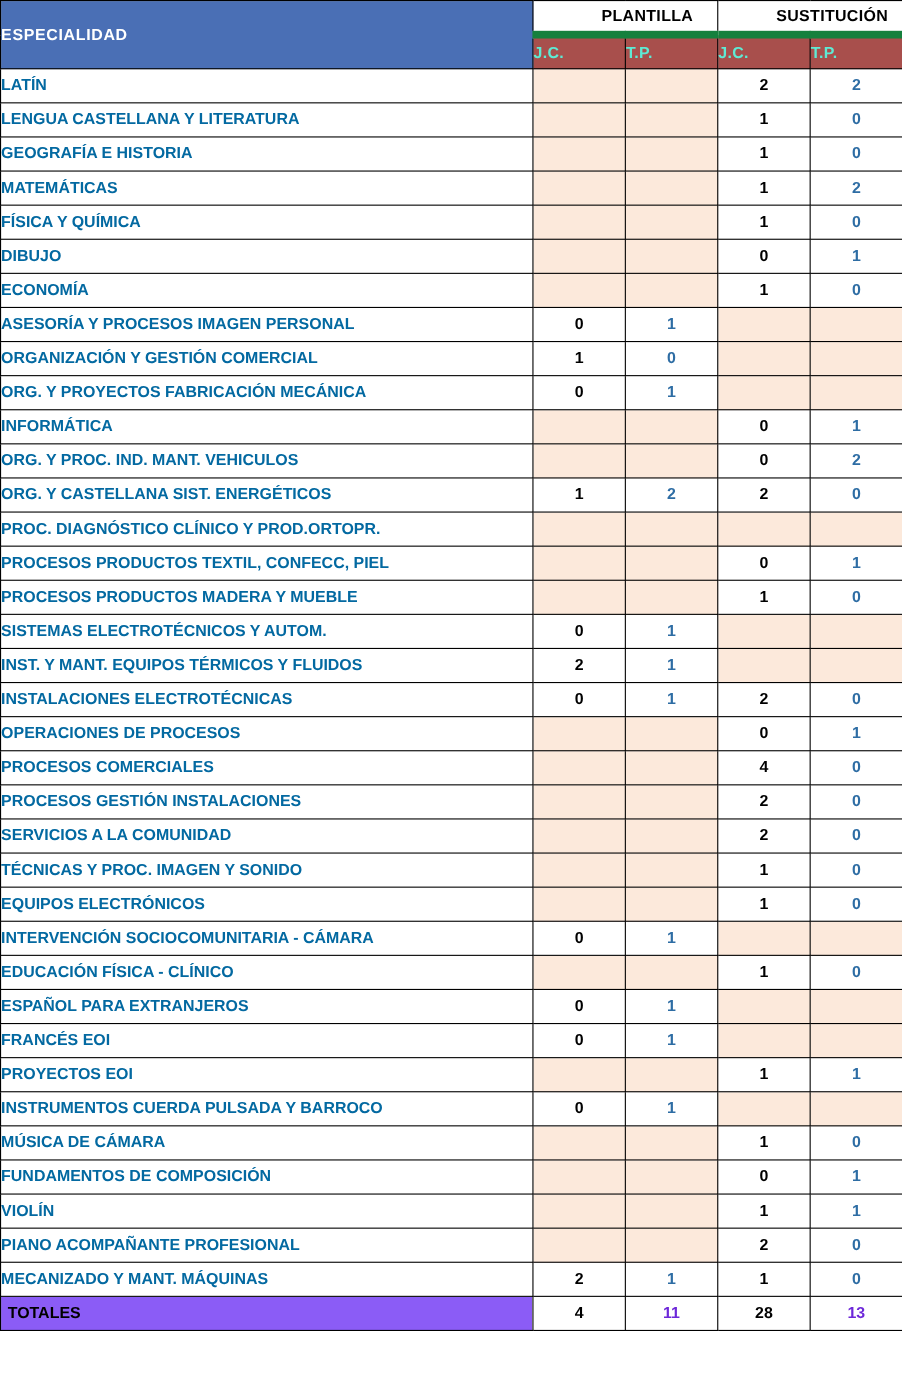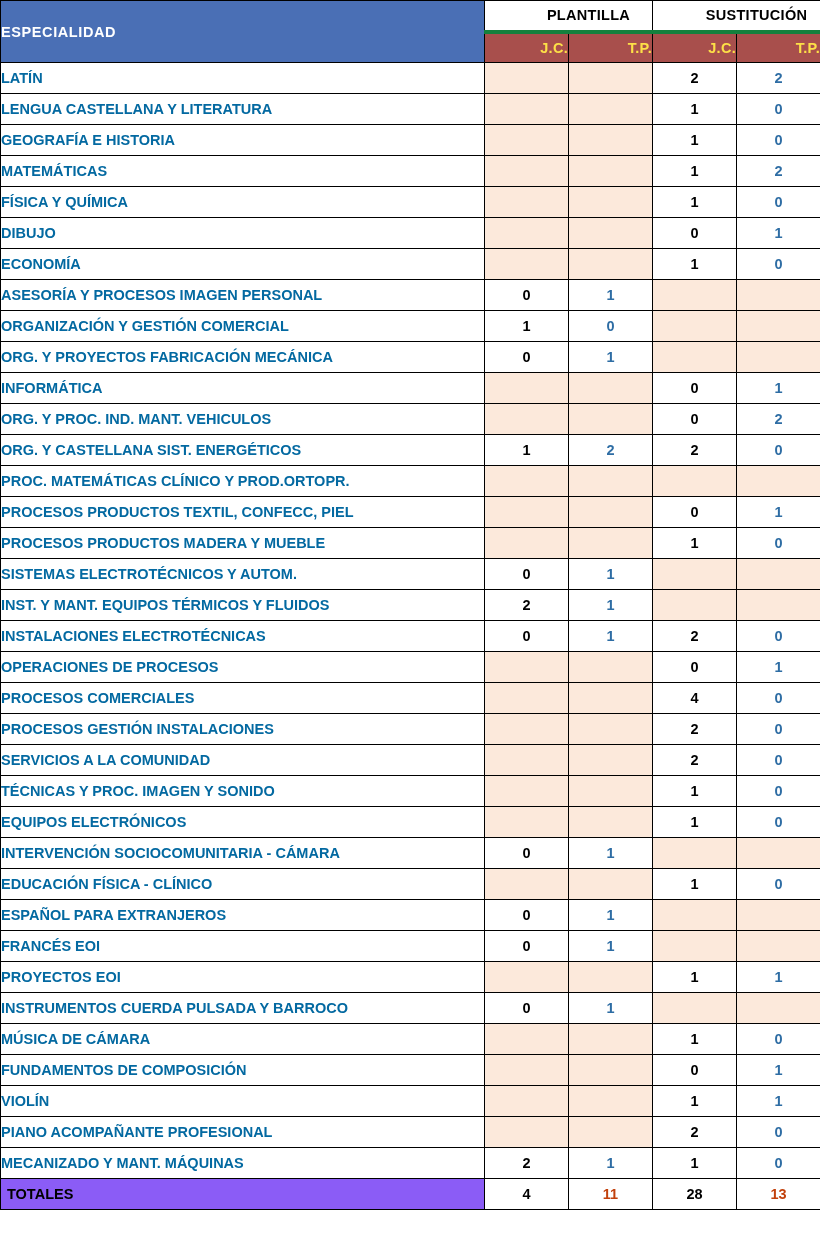--- a/index.html
+++ b/index.html
@@ -35,25 +35,25 @@
     letter-spacing: 0.6px;
     font-size: 15px;
   }
   .hdr-group {
     background: #ffffff;
     color: #000000;
     text-align: center;
     font-size: 14.5px;
     letter-spacing: 0.3px;
   }
-  .hdr-group.plant { border-bottom: 4px solid #15803d; padding-left: 40px; }
+  .hdr-group.plant { border-bottom: 7px solid #15803d; padding-left: 40px; }
   .sub-jc, .sub-tp {
     background: #a94442;
-    color: #fde047;
-    text-align: right;
+    color: #5eead4;
+    text-align: left;
     font-size: 14px;
     letter-spacing: 0.3px;
   }
   .sub-jc { background: #a84f4c; }
   .sub-tp { background: #a84f4c; }
 
   
   td.esp {
     text-align: left;
     padding-left: 6px;
@@ -70,21 +70,21 @@
   td.val.tp { color: #2e6da4; background: #ffffff; }
   td.val.empty { background: #fce9db; }
 
   
   tr.totals td {
     background: #8b5cf6;
     color: #000000;
   }
   tr.totals td.esp { text-align: left; padding-left: 6px; }
   tr.totals td.val { text-align: center; }
-  tr.totals td.val.tp { color: #c2410c; }
+  tr.totals td.val.tp { color: #6d28d9; }
 </style>
 </head>
 <body>
 
 <table class="sheet">
   <colgroup>
     <col class="c-esp">
     <col class="c-num">
     <col class="c-num">
     <col class="c-num">
@@ -189,21 +189,21 @@
         <td class="val tp">2</td>
       </tr>
       <tr>
         <td class="esp">ORG. Y CASTELLANA SIST. ENERGÉTICOS</td>
         <td class="val jc">1</td>
         <td class="val tp">2</td>
         <td class="val jc">2</td>
         <td class="val tp">0</td>
       </tr>
       <tr>
-        <td class="esp">PROC. MATEMÁTICAS CLÍNICO Y PROD.ORTOPR.</td>
+        <td class="esp">PROC. DIAGNÓSTICO CLÍNICO Y PROD.ORTOPR.</td>
         <td class="val jc empty"></td>
         <td class="val tp empty"></td>
         <td class="val jc empty"></td>
         <td class="val tp empty"></td>
       </tr>
       <tr>
         <td class="esp">PROCESOS PRODUCTOS TEXTIL, CONFECC, PIEL</td>
         <td class="val jc empty"></td>
         <td class="val tp empty"></td>
         <td class="val jc">0</td>

